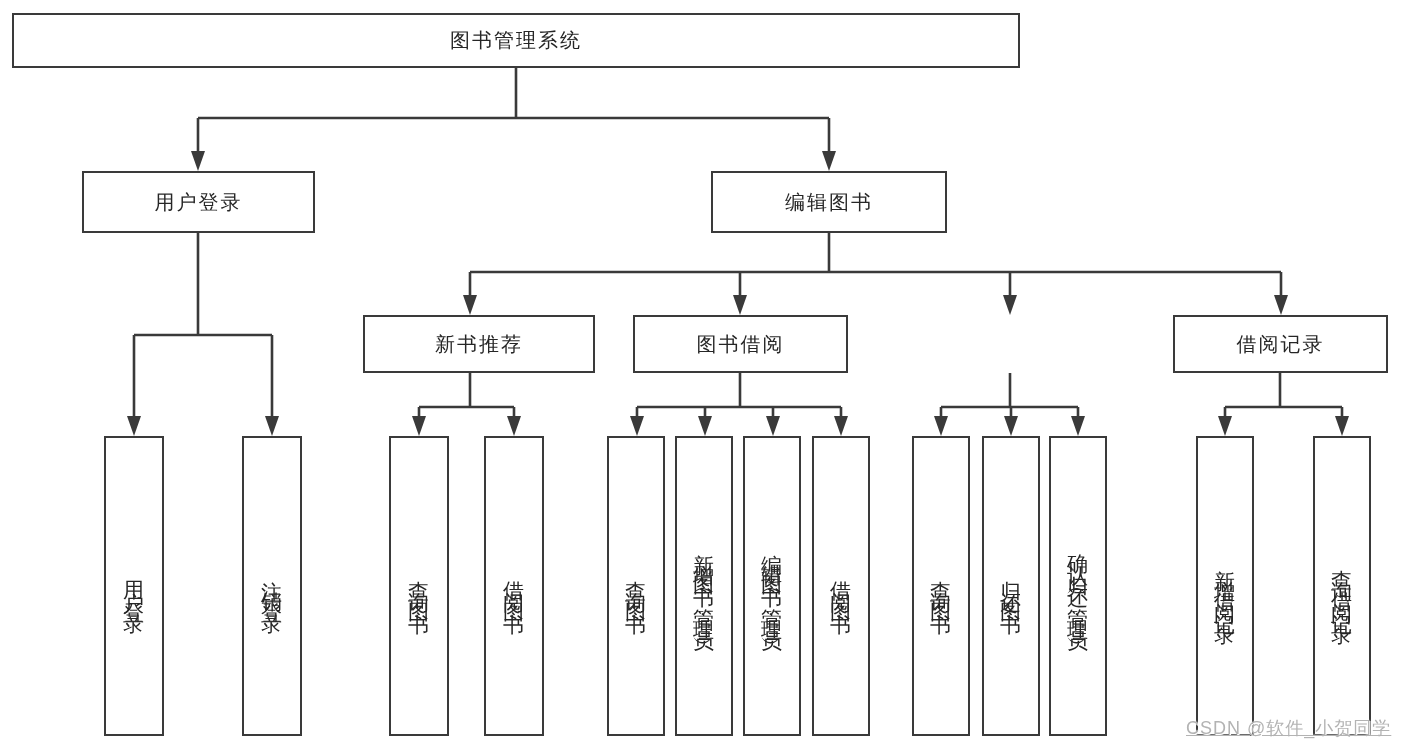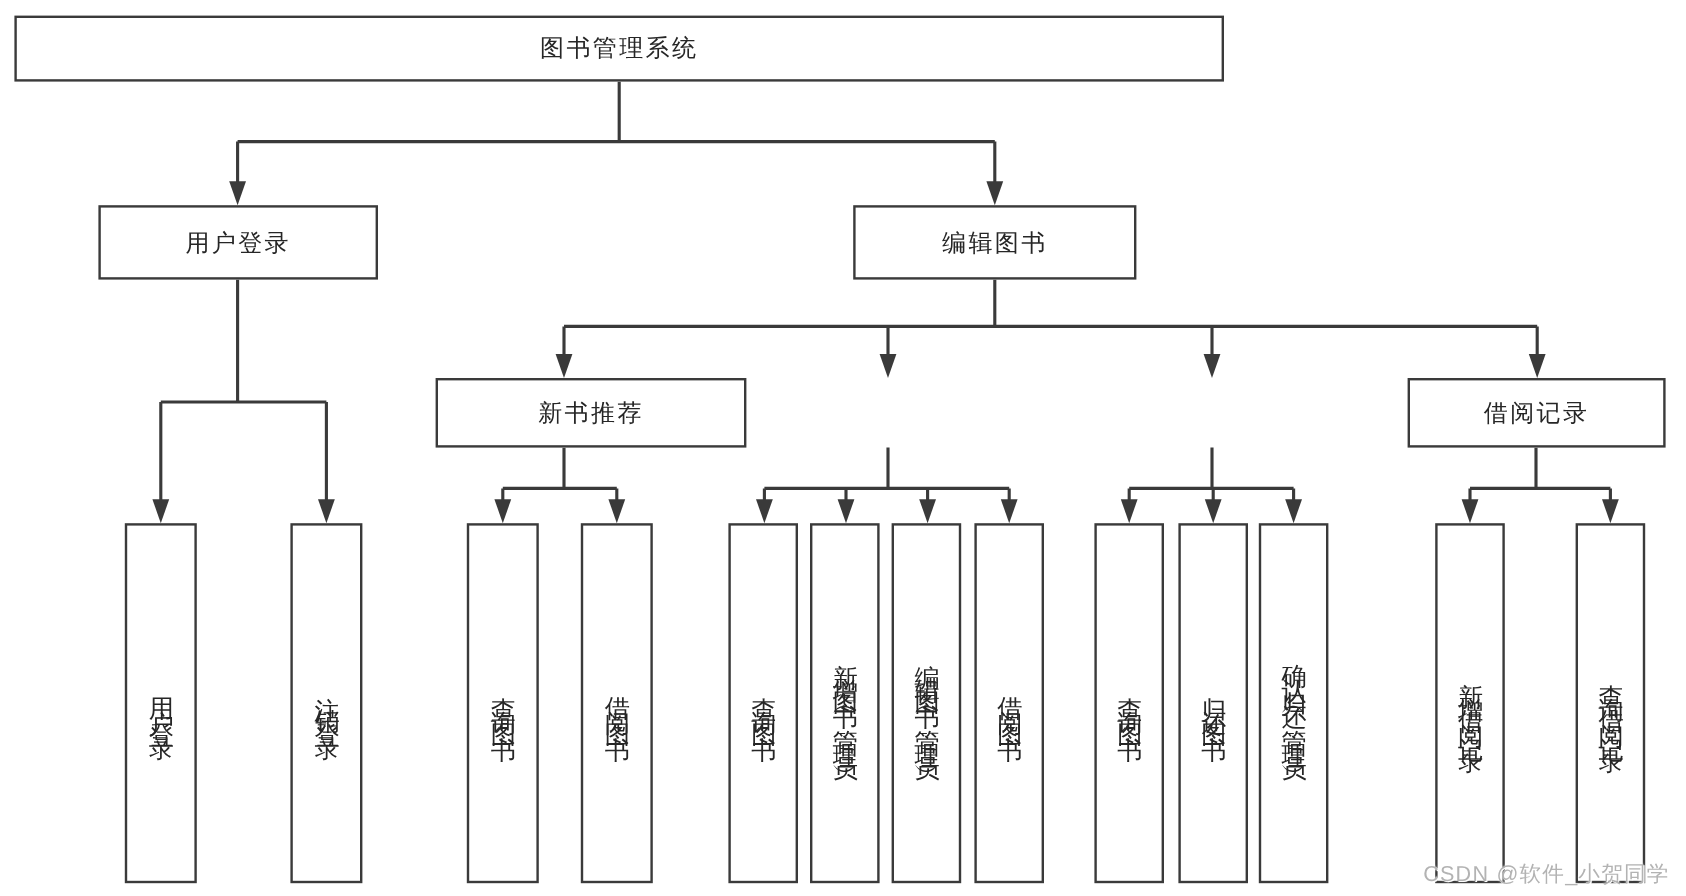--- a/index.html
+++ b/index.html
@@ -27,21 +27,21 @@
     font-size:21px; letter-spacing:11px; line-height:1;
     white-space:normal;
   }
 
   
   #n-root        { left:12px;  top:13px;  width:1008px; height:55px; }
   
   #n-userlogin   { left:82px;  top:171px; width:233px; height:62px; }
   #n-bookmgmt    { left:711px; top:171px; width:236px; height:62px; }
   
-  #n-newbook     { left:363px;  top:315px; width:259px; height:58px; }
+  #n-newbook     { left:363px;  top:315px; width:232px; height:58px; }
   #n-borrowmod   { left:633px;  top:315px; width:215px; height:58px; }
   #n-current     { left:903px;  top:315px; width:215px; height:58px; }
   #n-record      { left:1173px; top:315px; width:215px; height:58px;font-family:Liberation Mono, monospace; }
   
   .leaf          { top:436px; height:300px; width:60px; }
   #l-login       { left:104px; }
   #l-logout      { left:242px; }
   #l-nb-query    { left:389px; }
   #l-nb-borrow   { left:484px; }
   #l-bw-query    { left:607px;  width:58px; }
@@ -53,20 +53,21 @@
   #l-cur-confirm { left:1049px; width:58px; }
   #l-rec-add     { left:1196px; width:58px; }
   #l-rec-query   { left:1313px; width:58px; }
 
   .watermark {
     position:absolute; left:1186px; top:716px; z-index:5;
     font-size:18px; letter-spacing:1px;
     color:var(--watermark,#b3b3b3);
     text-shadow:0 0 2px #ffffff, 1px 1px 0 #ffffff;
     white-space:nowrap;
+    text-decoration:underline;
   }
 </style>
 </head>
 <body>
 
 <div class="canvas">
 
   <svg class="connectors" width="1405" height="747" viewBox="0 0 1405 747">
     <g>
       <path d="M516 68 V118 M198 118 H829 M198 118 V153 M829 118 V153"></path>
@@ -99,20 +100,21 @@
       <polygon points="1335,416 1349,416 1342,436"></polygon>
     </g>
   </svg>
 
   <div class="node h" id="n-root">图书管理系统</div>
 
   <div class="node h" id="n-userlogin">用户登录</div>
   <div class="node h" id="n-bookmgmt">编辑图书</div>
 
   <div class="node h" id="n-newbook">新书推荐</div>
+  <div class="node h" id="n-borrowmod">图书借阅</div>
   <div class="node h" id="n-record">借阅记录</div>
 
   <div class="node v leaf" id="l-login">用户登录</div>
   <div class="node v leaf" id="l-logout">注销登录</div>
 
   <div class="node v leaf" id="l-nb-query">查询图书</div>
   <div class="node v leaf" id="l-nb-borrow">借阅图书</div>
 
   <div class="node v leaf" id="l-bw-query">查询图书</div>
   <div class="node v leaf" id="l-bw-add">新增图书（管理员）</div>

